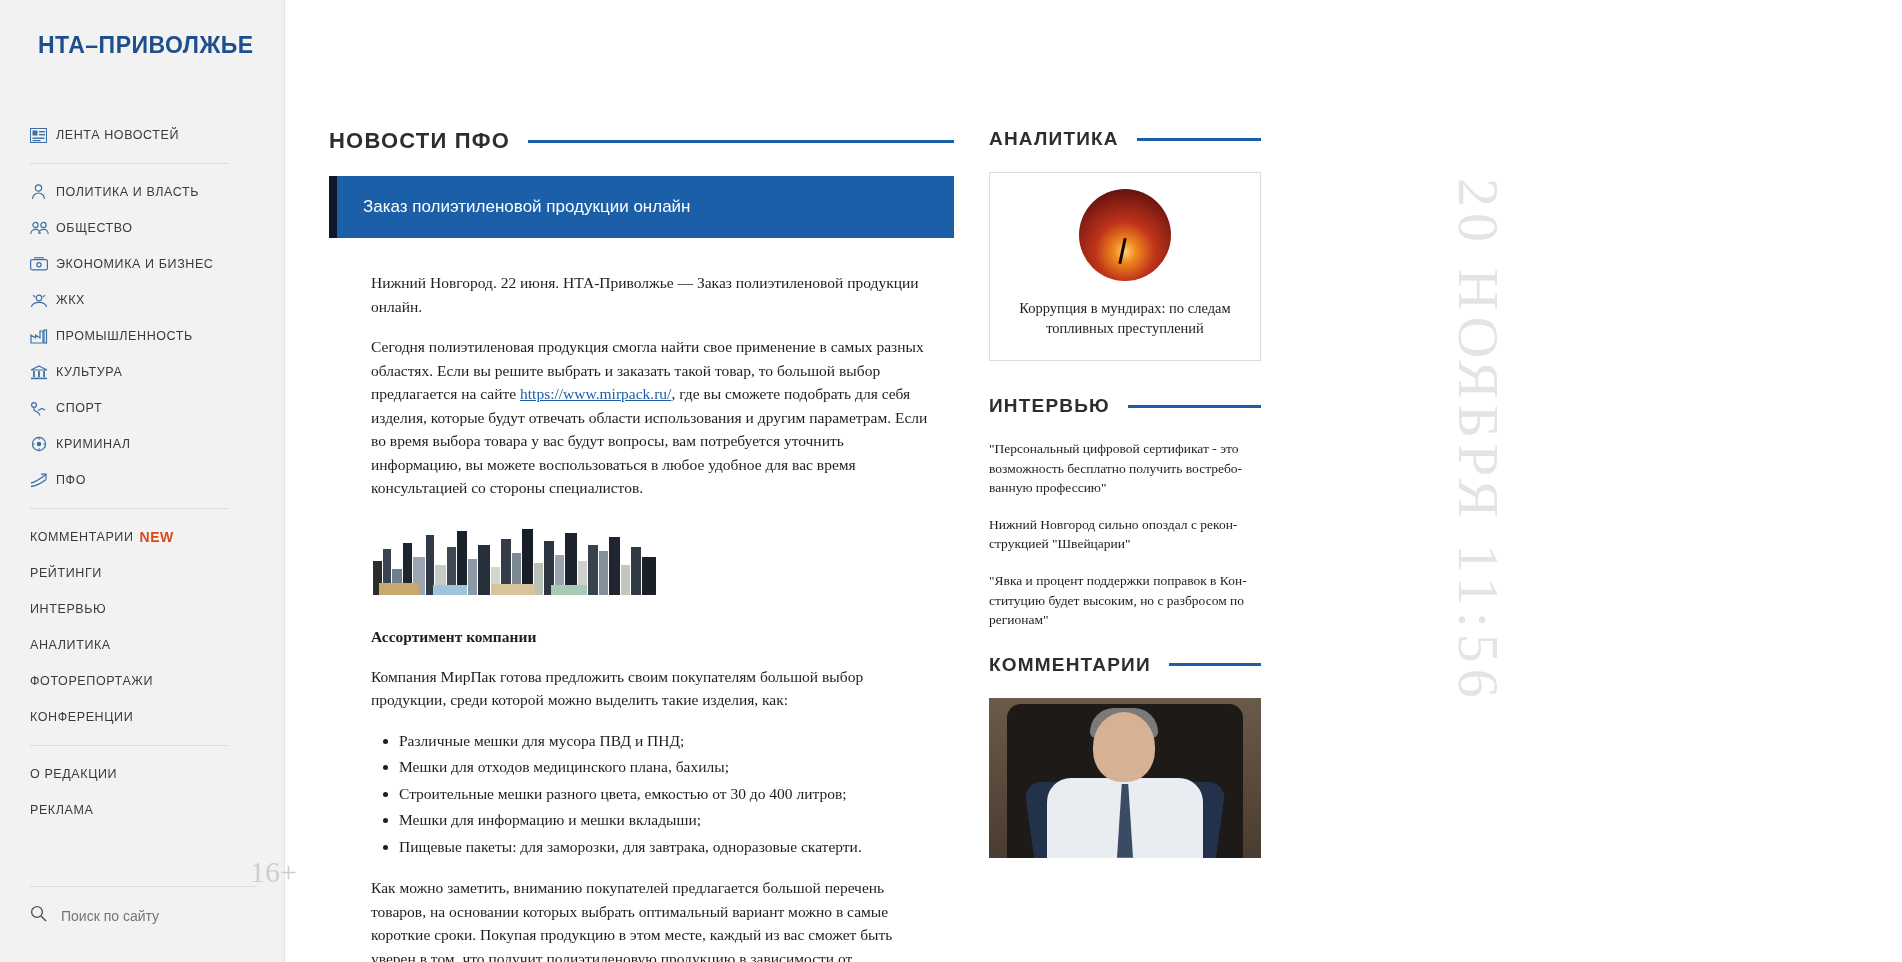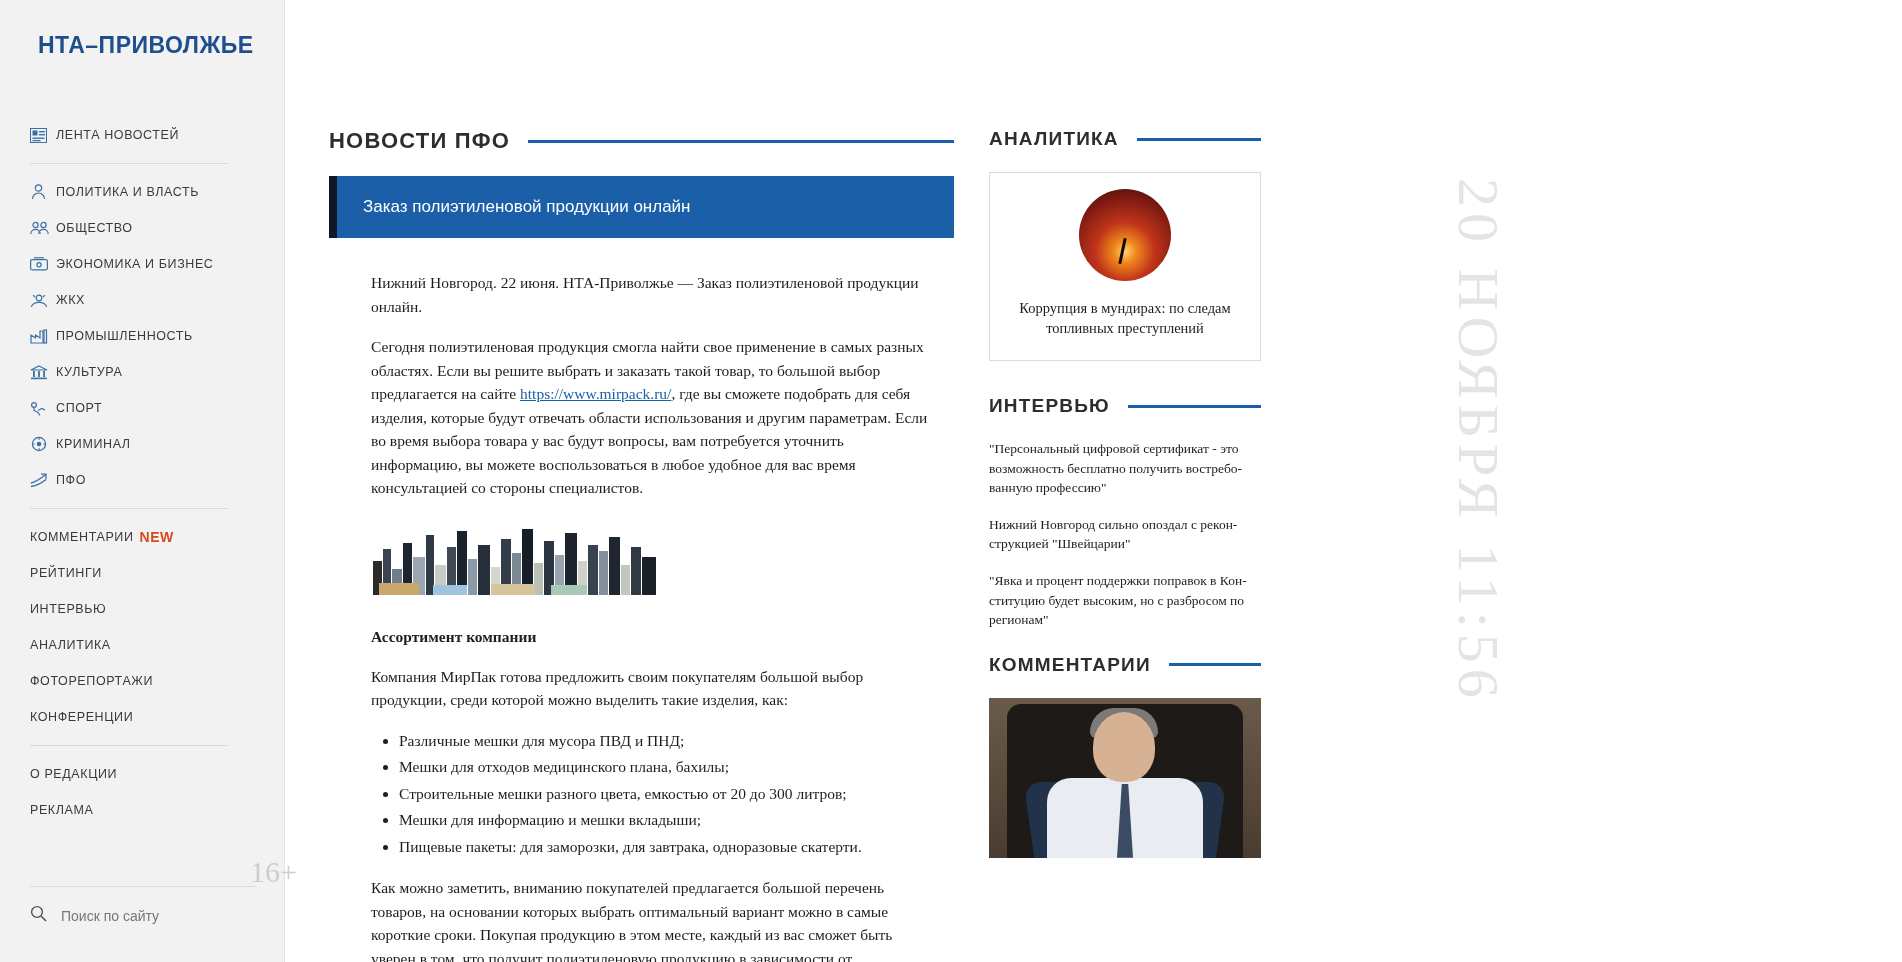--- a/index.html
+++ b/index.html
@@ -511,21 +511,21 @@
               <span class="bar" style="left:120px;width:44px; height:11px; background:#d8c49a; bottom:0"></span>
               <span class="bar" style="left:180px;width:36px; height:10px; background:#a8c9b3; bottom:0"></span>
             </div>
 
             <h3>Ассортимент компании</h3>
             <p>Компания МирПак готова предложить своим покупателям большой выбор продукции, среди которой можно выделить такие изделия, как:</p>
 
             <ul>
               <li>Различные мешки для мусора ПВД и ПНД;</li>
               <li>Мешки для отходов медицинского плана, бахилы;</li>
-              <li>Строительные мешки разного цвета, емкостью от 20 до 300 литров;</li>
+              <li>Строительные мешки разного цвета, емкостью от 30 до 400 литров;</li>
               <li>Мешки для информацию и мешки вкладыши;</li>
               <li>Пищевые пакеты: для заморозки, для завтрака, одноразовые скатерти.</li>
             </ul>
 
             <p>Как можно заметить, вниманию покупателей предлагается большой перечень товаров, на основании которых выбрать оптимальный вариант можно в самые короткие сроки. Покупая продукцию в этом месте, каждый из вас сможет быть уверен в том, что получит полиэтиленовую продукцию в зависимости от</p>
           </div>
         </article>
       </section>
 
       <aside class="col-side">

